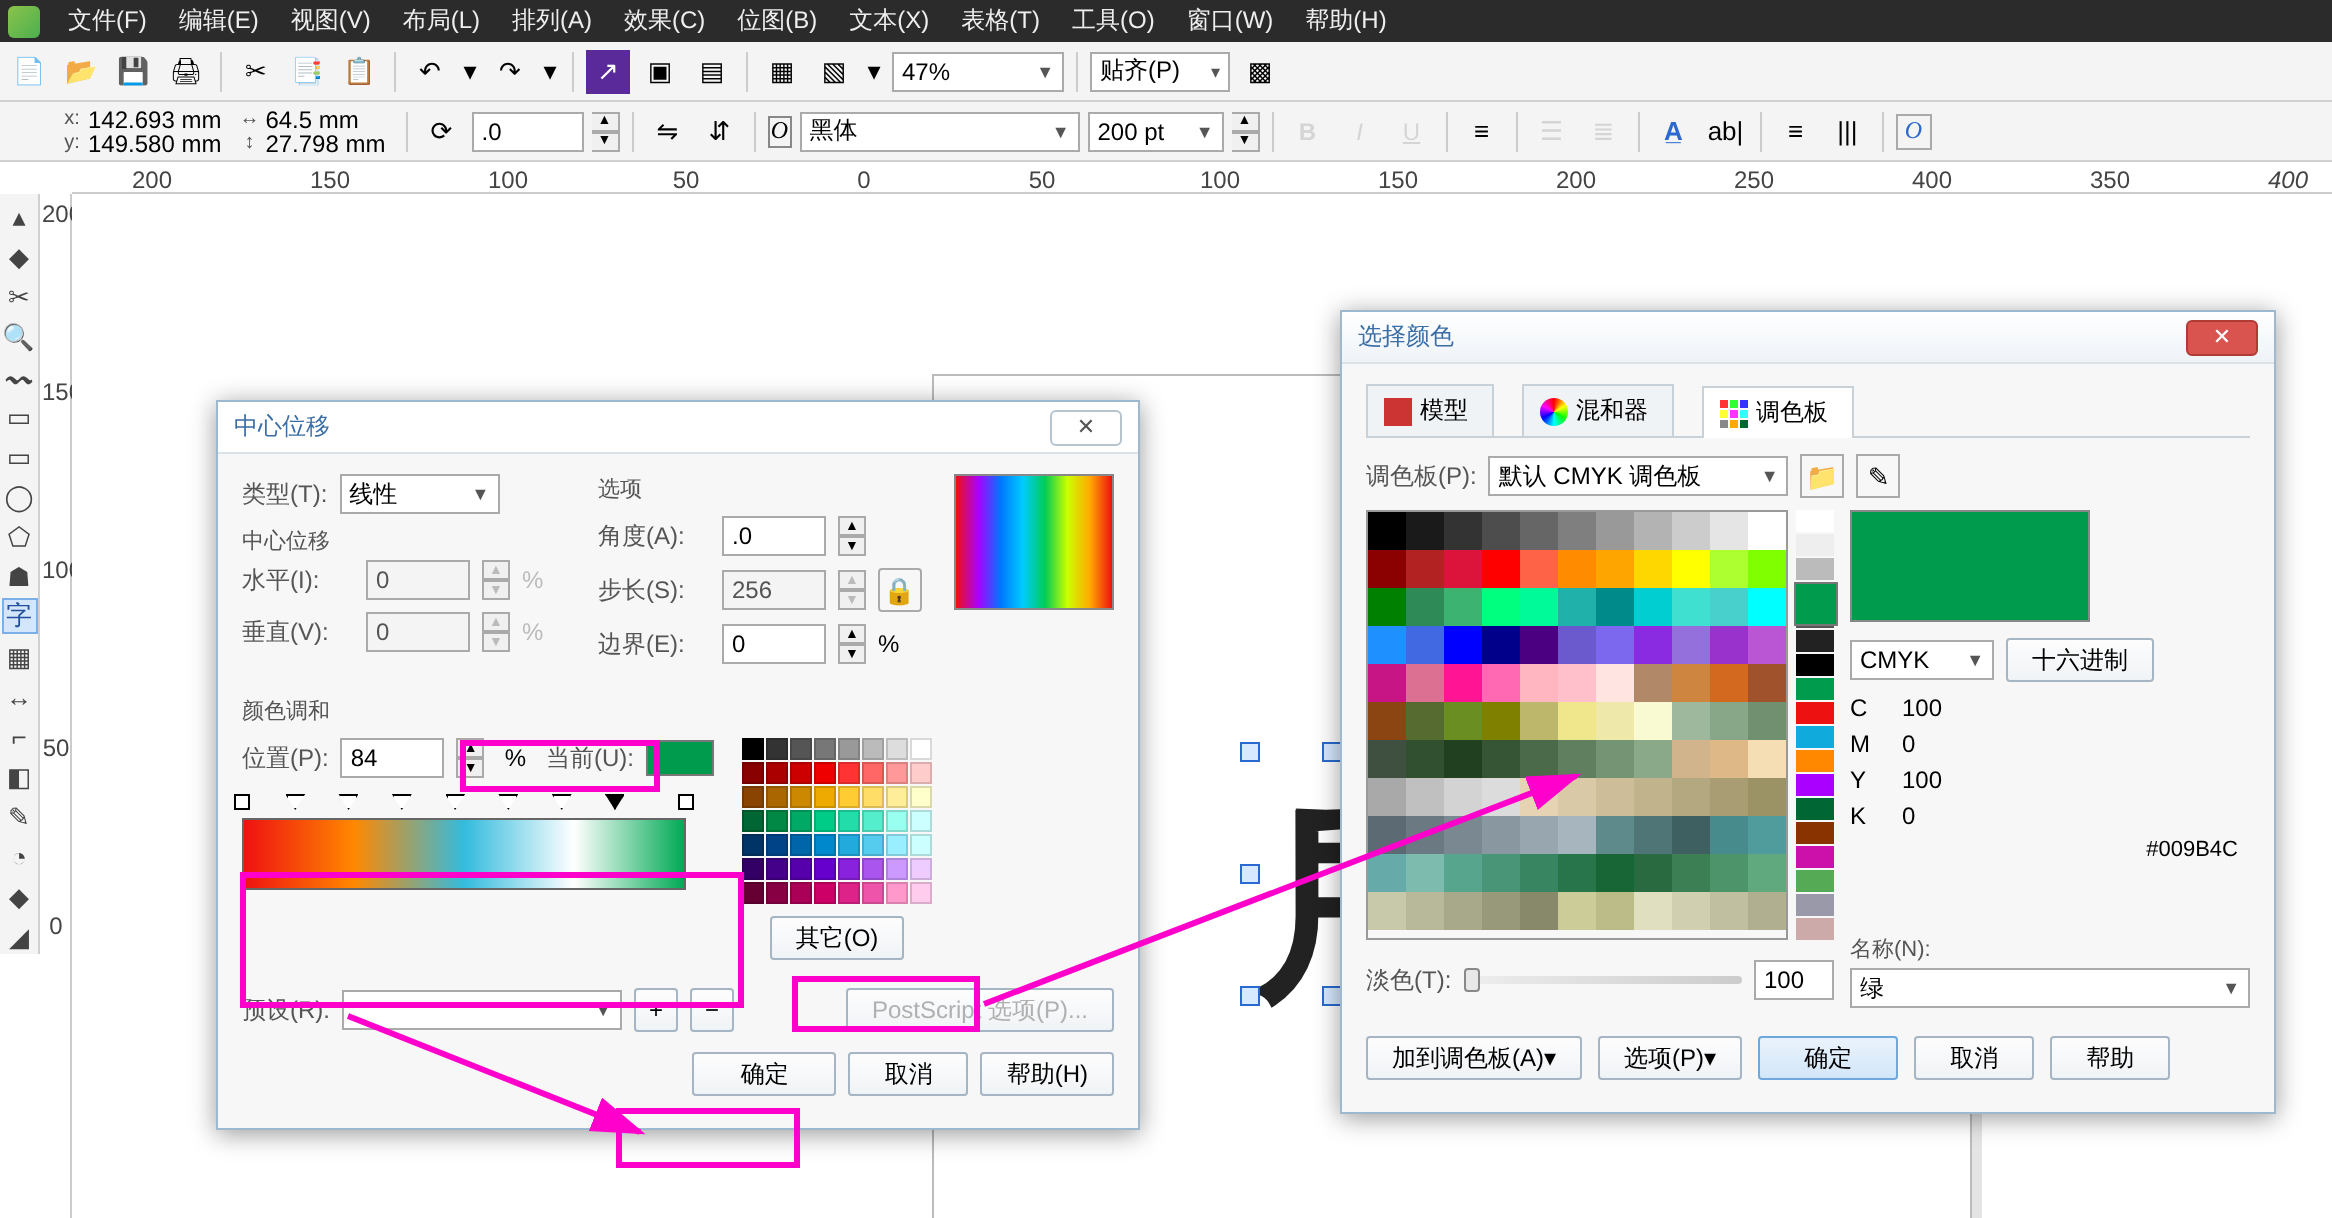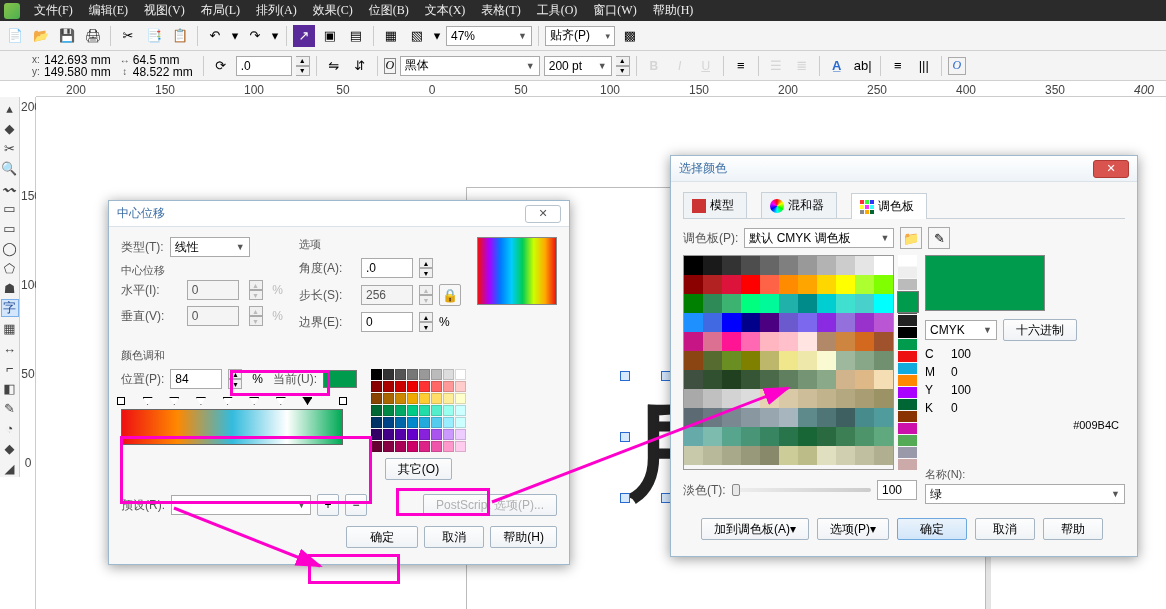--- a/index.html
+++ b/index.html
@@ -1,21 +1,21 @@
 <!DOCTYPE html>
 <html><head>
 <meta charset="utf-8">
 <style>
 * { box-sizing: border-box; margin: 0; padding: 0; font-family: "Microsoft YaHei", SimSun, sans-serif; font-size: 12px; }
 body { width: 1166px; height: 609px; background: #fff; overflow: hidden; position: relative; }
 
 
 .menubar { height: 21px; background: #2b2b2b; color: #eee; display: flex; align-items: center; padding-left: 4px; }
 .menubar .logo { width: 16px; height: 16px; background: linear-gradient(135deg,#8bc34a,#4caf50); border-radius: 3px; margin-right: 6px; }
-.menubar .mitem { padding: 0 8px; line-height: 21px; font-family: Liberation Serif, serif; }
+.menubar .mitem { padding: 0 8px; line-height: 21px; }
 
 
 .toolbar { height: 30px; background: #f4f4f4; border-bottom: 1px solid #d0d0d0; display: flex; align-items: center; padding: 0 4px; gap: 4px; }
 .tbtn { width: 22px; height: 22px; border: 1px solid transparent; display: flex; align-items: center; justify-content: center; cursor: pointer; font-size: 13px; }
 .tsep { width: 1px; height: 20px; background: #ccc; margin: 0 2px; }
 .tcombo { height: 20px; border: 1px solid #aaa; background: #fff; padding: 0 4px; display: flex; align-items: center; min-width: 70px; justify-content: space-between; }
 .tcombo .arrow { font-size: 9px; color: #555; margin-left: 4px; }
 .tinput { height: 20px; border: 1px solid #aaa; background: #fff; padding: 0 4px; width: 56px; display: flex; align-items: center; }
 .spinbtn { width: 14px; height: 20px; display: flex; flex-direction: column; }
 .spinbtn span { flex: 1; border: 1px solid #aaa; border-left: none; background: #f0f0f0; font-size: 7px; display:flex;align-items:center;justify-content:center; cursor:pointer; }
@@ -53,21 +53,21 @@
 .dlg .titlebar .t { color: #3b6ea5; font-size: 12px; text-align: right; }
 .dlg .closebtn { width: 36px; height: 18px; background: #fff; border: 1px solid #b8c4cd; border-radius: 3px; display:flex;align-items:center;justify-content:center; font-size:11px; color:#555;}
 .dlg .body { padding: 10px 12px; }
 .dlg label.lbl { color: #555; }
 .dlg .row { display: flex; align-items: center; margin-bottom: 6px; gap: 6px; }
 .dlg .btn { height: 22px; min-width: 60px; padding: 0 12px; border: 1px solid #a5b5c4; background: linear-gradient(#fdfdfd,#f0f3f6); border-radius: 2px; cursor: pointer; display:inline-flex;align-items:center;justify-content:center; }
 .dlg .btn.primary { border-color: #6fa8dc; background: linear-gradient(#eaf3fc,#d2e6f9); }
 .dlg input.num { width: 52px; height: 20px; border: 1px solid #aaa; padding: 0 4px; text-align: left; }
 .dlg .spin { width: 14px; height: 20px; display:flex; flex-direction: column; }
 .dlg .spin span { flex:1; border:1px solid #aaa; background:#f0f0f0; font-size:7px; display:flex;align-items:center;justify-content:center; cursor:pointer; }
-.dim { color: #bbb; justify-content: space-between; }
+.dim { color: #bbb; }
 
 
 .hl { position: absolute; border: 3px solid #ff00cc; pointer-events: none; }
 .arrowline { position: absolute; pointer-events: none; }
 
 
 .grad-preview { position: relative; width: 222px; height: 36px; background: linear-gradient(to right, #e11, #f80, #3bd, #fff, #0a5); border:1px solid #666; }
 .grad-track { position: relative; width: 222px; height: 12px; }
 .grad-track .stop { position: absolute; top: 0; width: 10px; height: 8px; background: #fff; border: 1px solid #000; transform: translateX(-50%); }
 .grad-track .stop.tri { clip-path: polygon(50% 100%, 0 0, 100% 0); }
@@ -178,21 +178,21 @@
         <span>149.580 mm</span>
       </div>
   </div>
   <div class="dimbox">
     <div class="row">
         <span class="ico-sm">↔</span>
         <span>64.5 mm</span>
       </div>
     <div class="row">
         <span class="ico-sm">↕</span>
-        <span>48.522 mm</span>
+        <span>27.798 mm</span>
       </div>
   </div>
   <div class="tsep"></div>
   <div class="tbtn">⟳</div>
   <div class="tinput">
       <span>.0</span>
     </div>
   <div class="spinbtn">
       <span>▲</span>
       <span>▼</span>
@@ -711,21 +711,21 @@
         <div style="margin-top:36px">
           <div style="font-size:11px;color:#555;">名称(N):</div>
           <div class="tcombo" style="min-width:130px;margin-top:2px;">
               <span>绿</span>
               <span class="arrow">▼</span>
             </div>
         </div>
       </div>
     </div>
 
-    <div class="row" style="margin-top:12px; gap:8px;margin-left:18px;">
+    <div class="row" style="margin-top:12px; gap:8px;">
       <button class="btn"><span>加到调色板(A)</span> ▾</button>
       <button class="btn"><span>选项(P)</span> ▾</button>
       <button class="btn primary" style="min-width:70px;">确定</button>
       <button class="btn">取消</button>
       <button class="btn">帮助</button>
     </div>
   </div>
 </div>
 
 <div class="hl" style="left:230px; top:370px; width:100px; height:26px;"></div>

